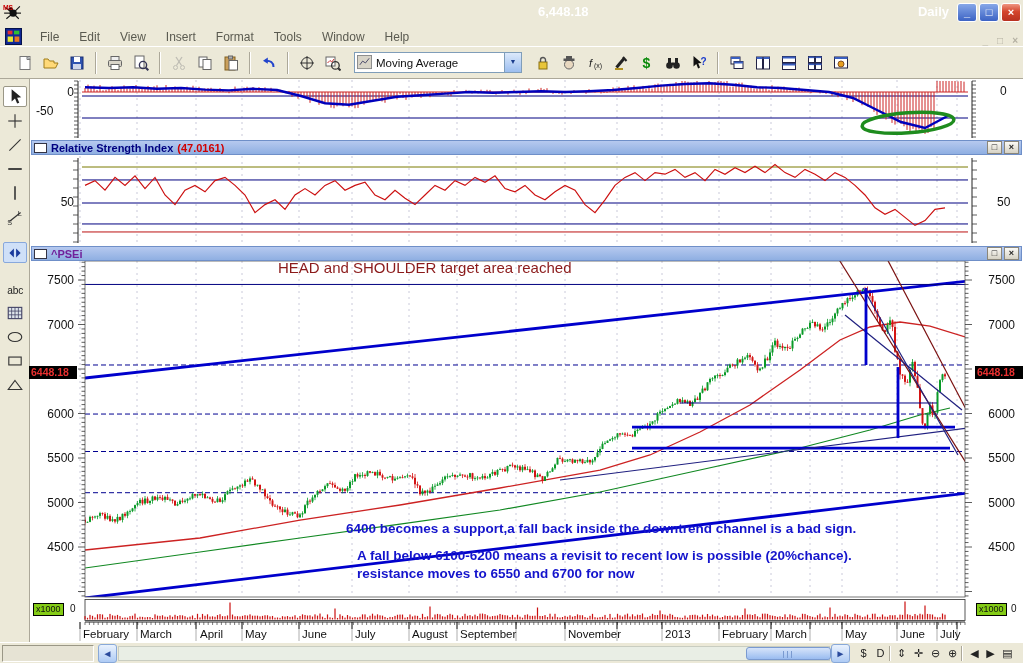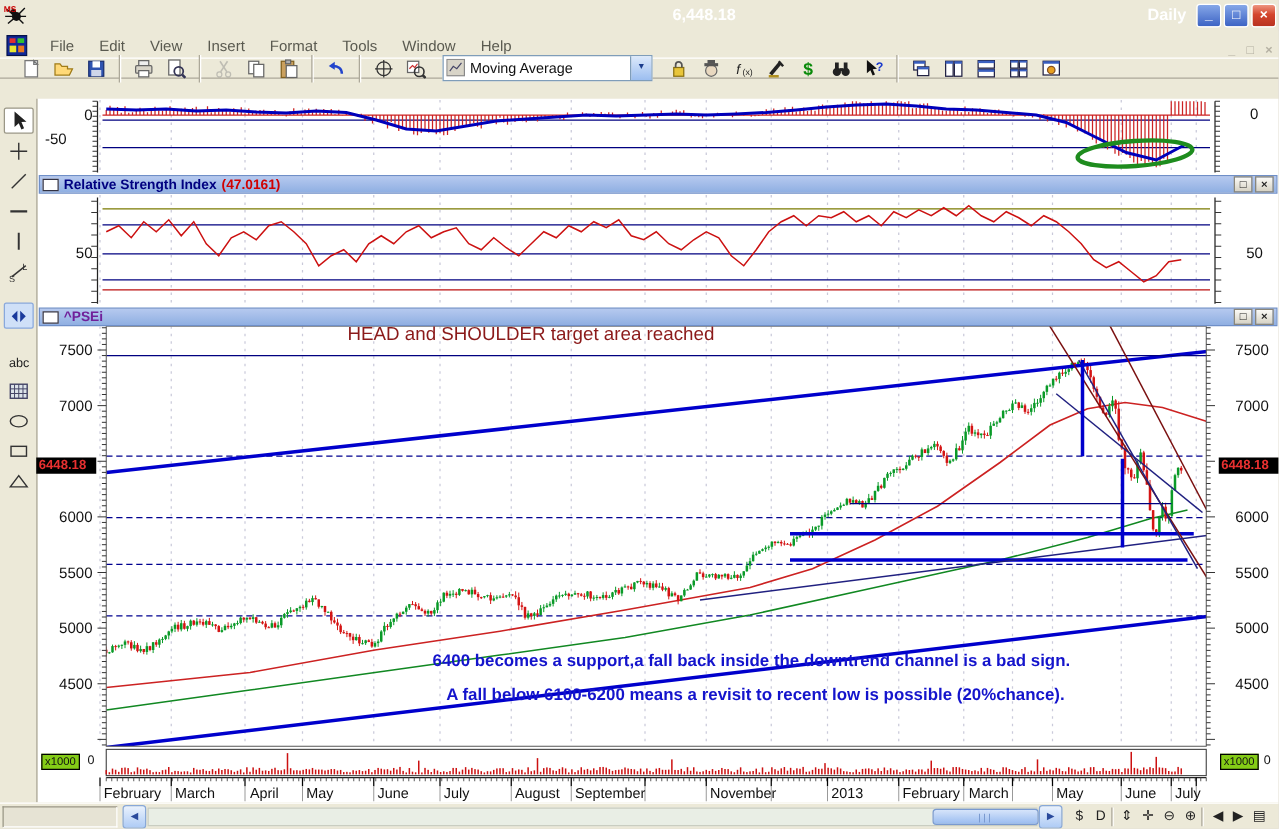--- a/index.html
+++ b/index.html
@@ -15,21 +15,21 @@
 .tb-btn{position:absolute;top:3px;width:20px;height:19px;border:1px solid #fff;border-radius:3px;color:#fff;font-size:11px;text-align:center;line-height:16px;font-weight:bold}
 .tb-min{right:46px;background:linear-gradient(#86a7e8,#3c63c4)}
 .tb-res{right:24px;background:linear-gradient(#86a7e8,#3c63c4)}
 .tb-close{right:2px;background:linear-gradient(#ee9580,#d4452c 45%,#b83220)}
 
 .menubar{position:absolute;top:25px;left:0;width:100%;height:21px;background:#ece9d8;display:flex;align-items:flex-end;font-size:12px;color:#5a5a50}
 .menu-logo{width:18px;height:18px;margin:0 7px 0 5px}
 .menu-item{padding:2px 10px}
 .menu-controls{position:absolute;right:5px;color:#b4b0a2;font-size:10px;display:flex;gap:9px;font-weight:bold}
 
-.toolbar{position:absolute;top:46px;left:0;width:100%;height:17px;background:#ece9d8;border-top:1px solid #fff;border-bottom:1px solid #aca899;display:flex;align-items:center;padding-left:12px}
+.toolbar{position:absolute;top:46px;left:0;width:100%;height:33px;background:#ece9d8;border-top:1px solid #fff;border-bottom:1px solid #aca899;display:flex;align-items:center;padding-left:12px}
 .tbtn{width:26px;height:24px;display:flex;align-items:center;justify-content:center}
 .tbtn.dis{opacity:.45}
 .tsep{width:2px;height:22px;border-left:1px solid #aca899;border-right:1px solid #fff;margin:0 5px}
 .combo{width:168px;height:21px;background:#fff;border:1px solid #7f9db9;display:flex;align-items:center;margin:0 8px;font-size:11.5px;color:#111}
 .combo svg{margin:0 4px 0 2px}
 .carrow{margin-left:auto;width:17px;height:19px;background:linear-gradient(#dce9fb,#9cbef0);border-left:1px solid #7f9db9;color:#1a3c8c;font-size:7px;text-align:center;line-height:18px}
 
 .toolcol{position:absolute;left:0;top:79px;width:30px;height:563px;background:#ece9d8;border-right:1px solid #aca899;display:flex;flex-direction:column;align-items:center;padding-top:7px}
 .tool{width:24px;height:21px;display:flex;align-items:center;justify-content:center;margin-bottom:3px}
 .tool.pressed{background:#fff;border:1px solid #9a9786;border-radius:2px}
@@ -2345,20 +2345,21 @@
   <div class="ptag" id="ptag-r">6448.18</div>
 
   <div class="vbox" id="vbox-l">x1000</div>
   <div class="vzero" id="vzero-l">0</div>
   <div class="vbox" id="vbox-r">x1000</div>
   <div class="vzero" id="vzero-r">0</div>
 
   <div class="annot" id="annot-hs">HEAD and SHOULDER target area reached</div>
   <div class="annot" id="annot-1">6400 becomes a support,a fall back inside the downtrend channel is a bad sign.</div>
   <div class="annot" id="annot-2">A fall below 6100-6200 means a revisit to recent low is possible (20%chance).</div>
+  <div class="annot" id="annot-3">resistance moves to 6550 and 6700 for now</div>
 
   <div class="statusbar">
     <div class="sb-cell"></div>
     <div class="sb-arrow" id="sb-left">◄</div>
     <div class="sb-track">
       <div class="sb-thumb"></div>
     </div>
     <div class="sb-arrow" id="sb-right">►</div>
     <div id="sb-icons">
         <div class="sb-sep" style="left:889px"></div>

